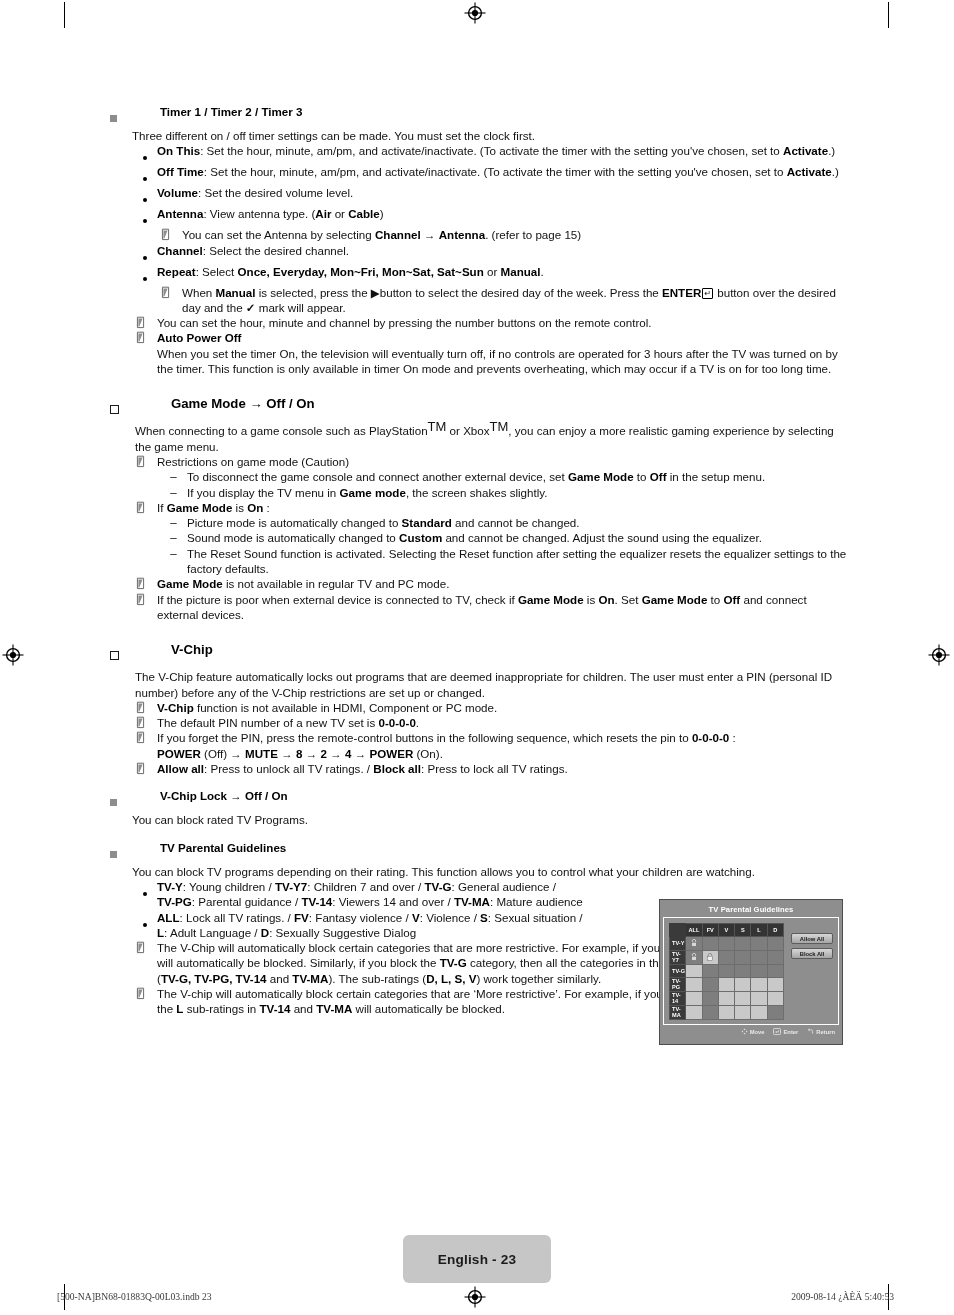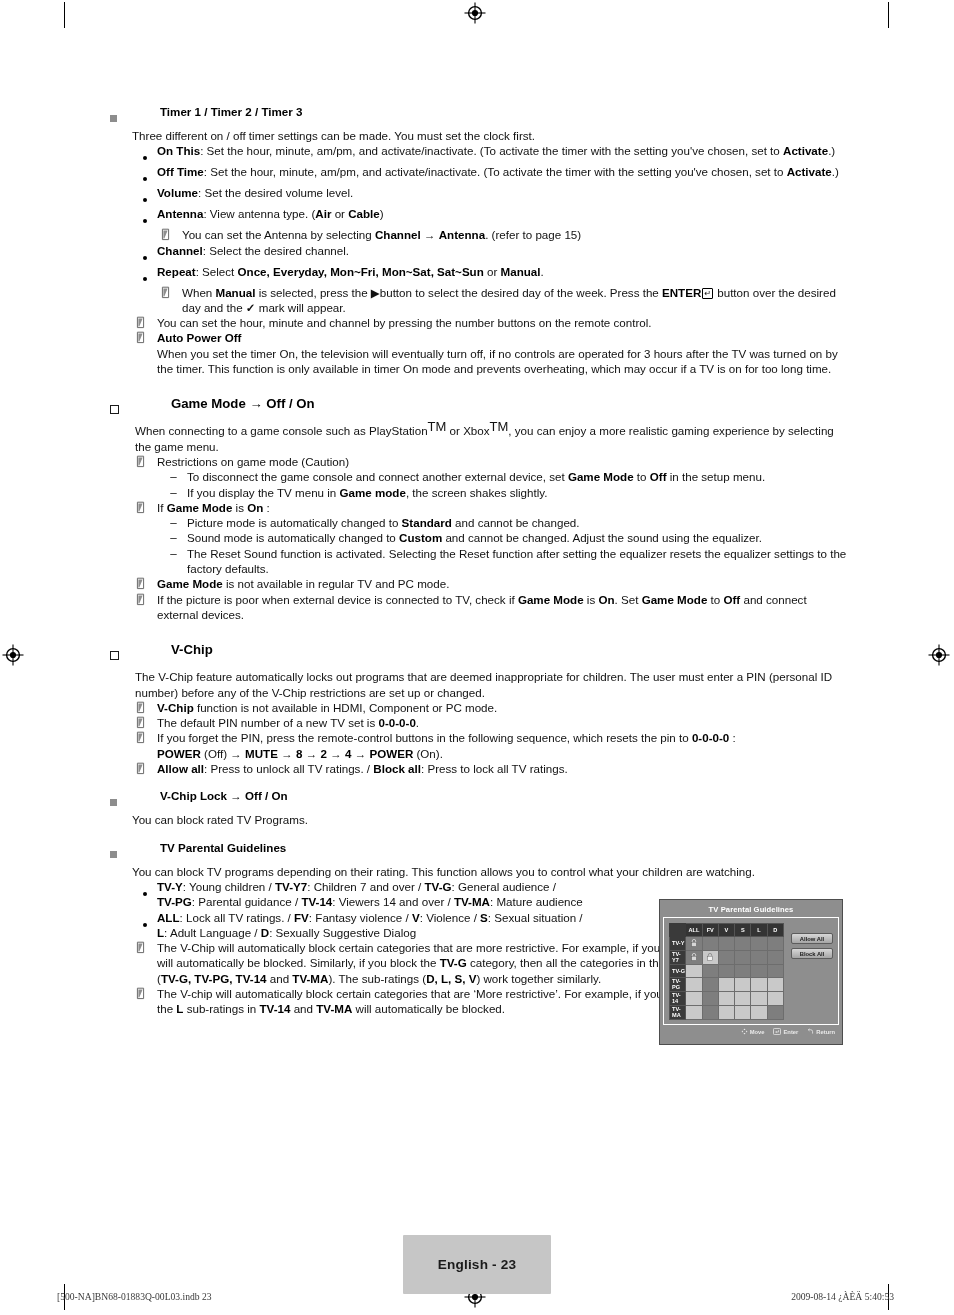--- a/index.html
+++ b/index.html
@@ -181,23 +181,23 @@
     font-size:5.8px;
     color:#e9e9e9;
     font-weight:700;
   }
   .osd-foot span { display:inline-flex; align-items:center; gap:2px; }
 
   
   .pagebadge {
     position:absolute;
     left:403px; top:1235px;
-    width:148px; height:59px;
+    width:148px; height:48px;
     background:#c6c6c6;
-    border-radius:1px;
+    border-radius:6px;
     display:flex; align-items:center; justify-content:center;
     font-size:13.6px; font-weight:700; color:#1b1b1b;
     letter-spacing:.2px;
   }
   .foot-left {
     position:absolute; left:57px; top:1291px;
     font-family:"Liberation Serif", serif;
     font-size:9.6px; color:#3a3a3a;
   }
   .foot-right {

